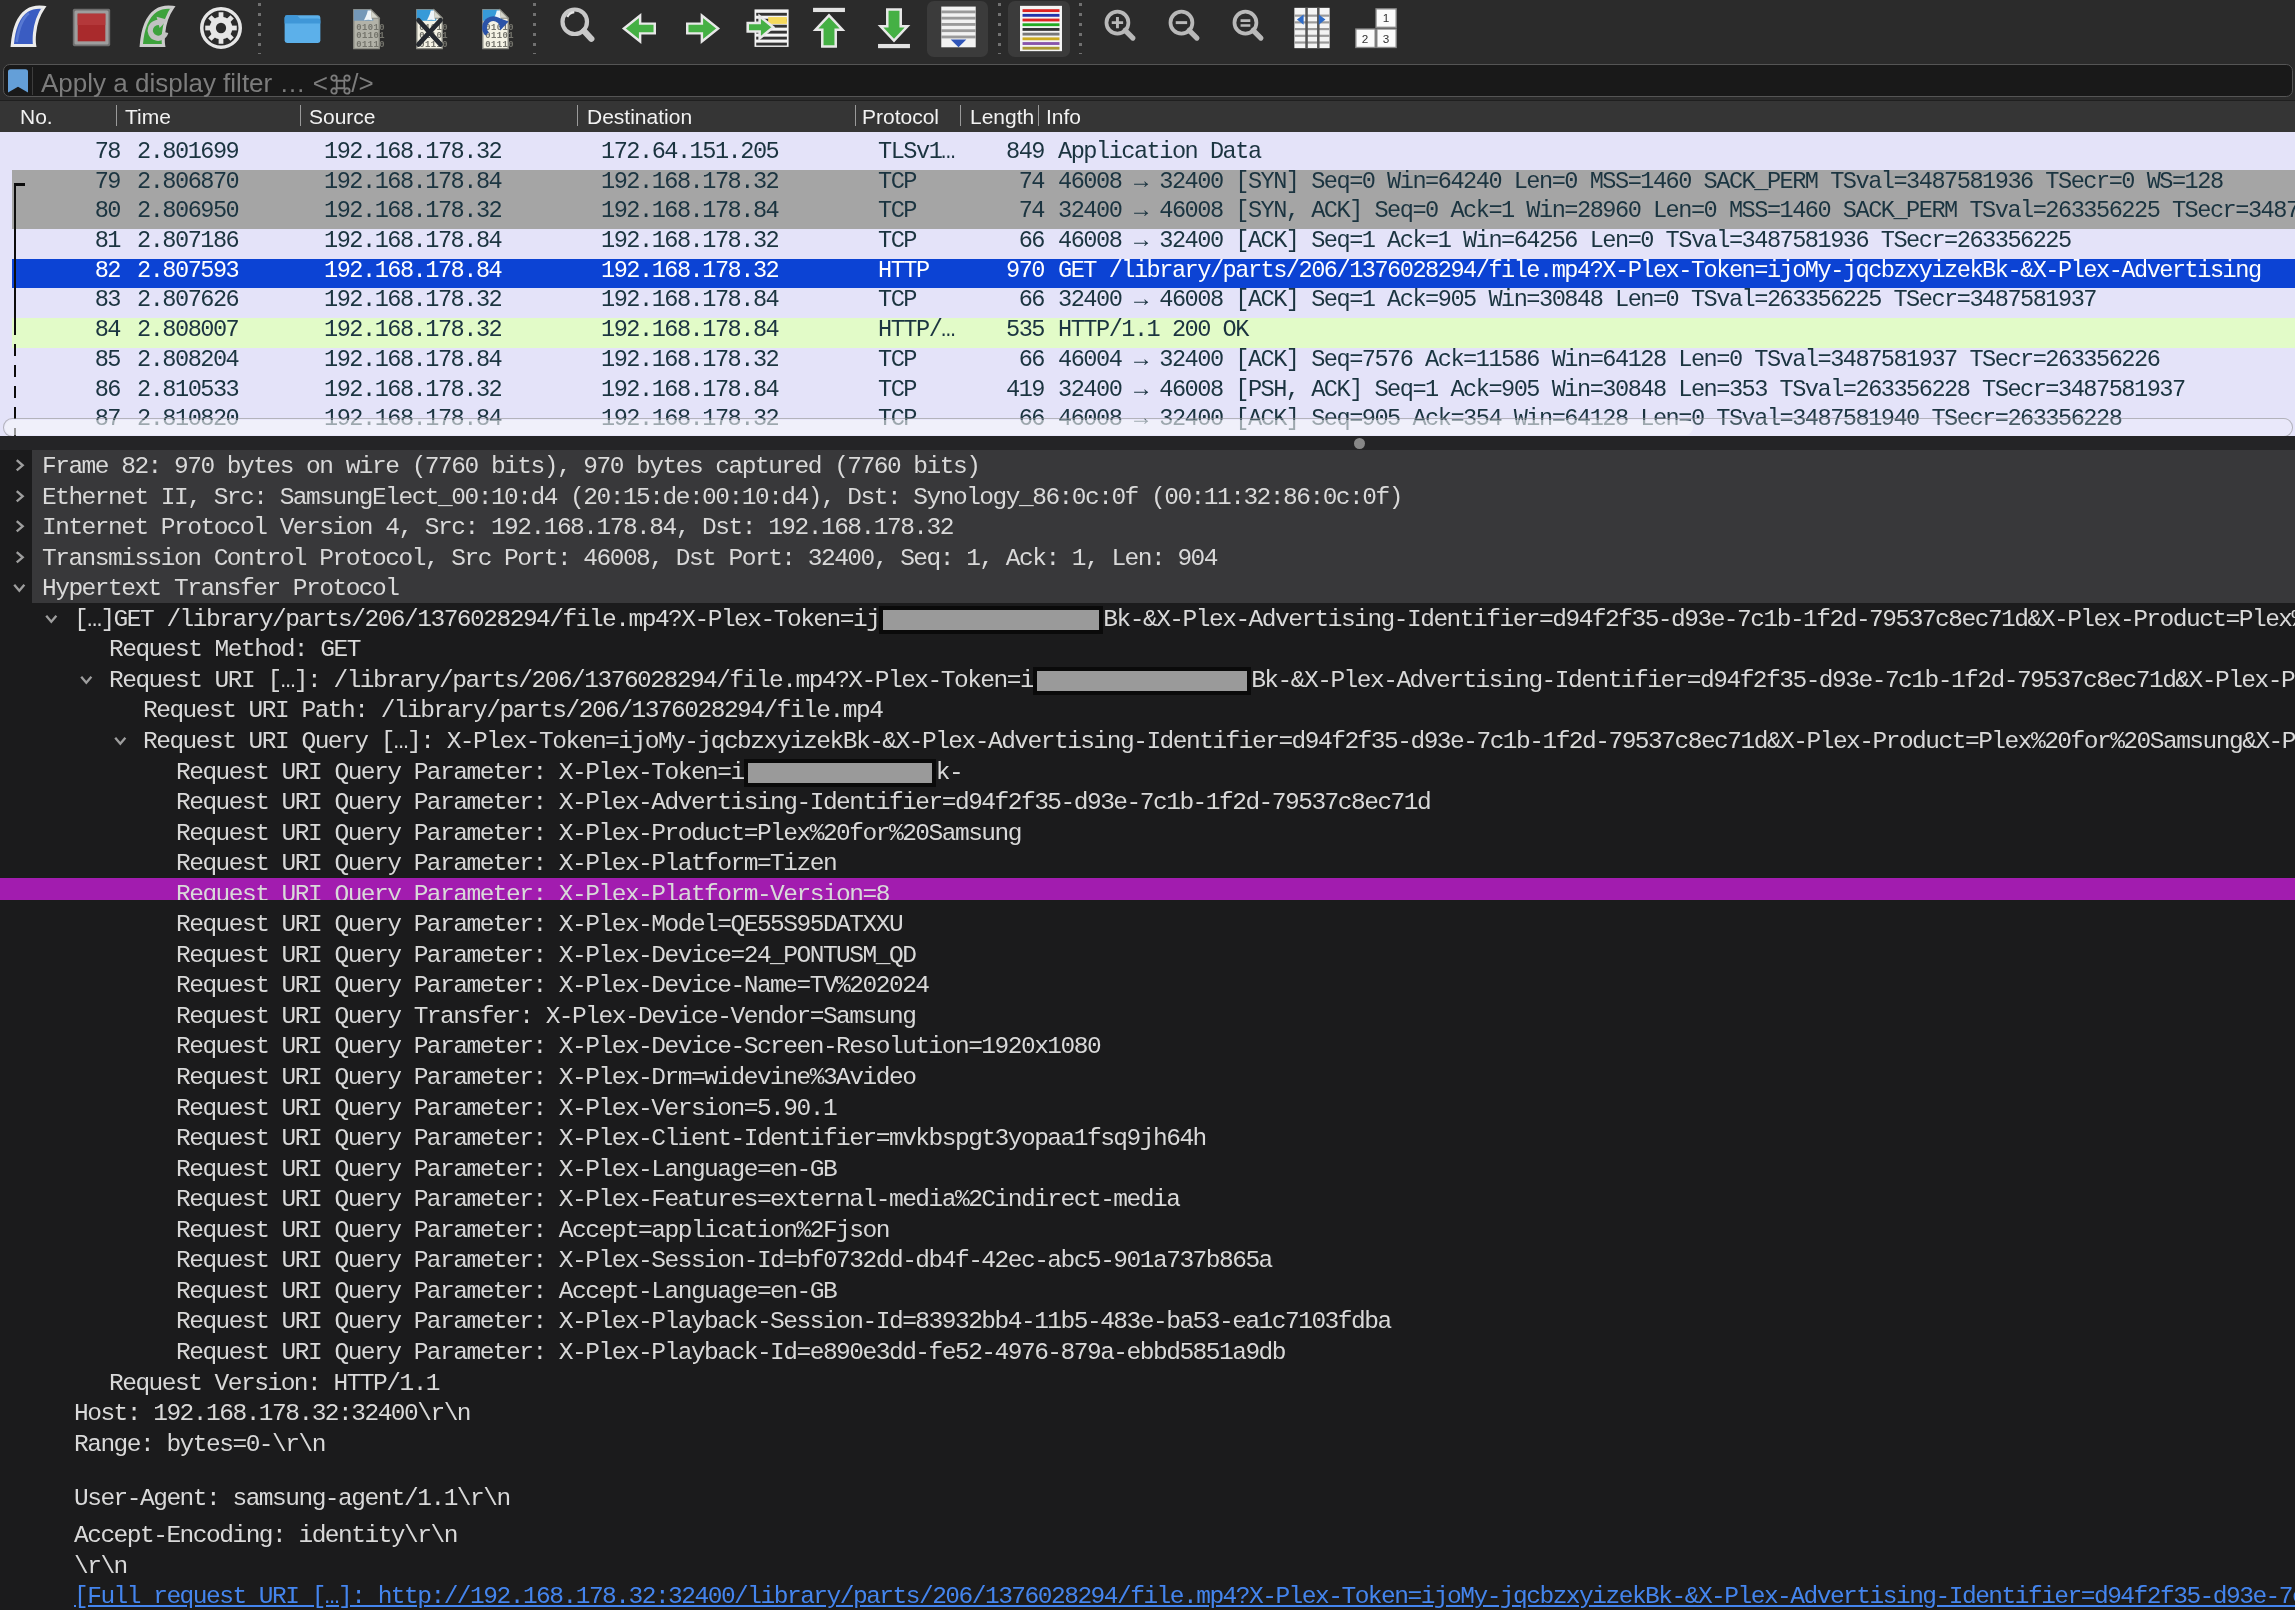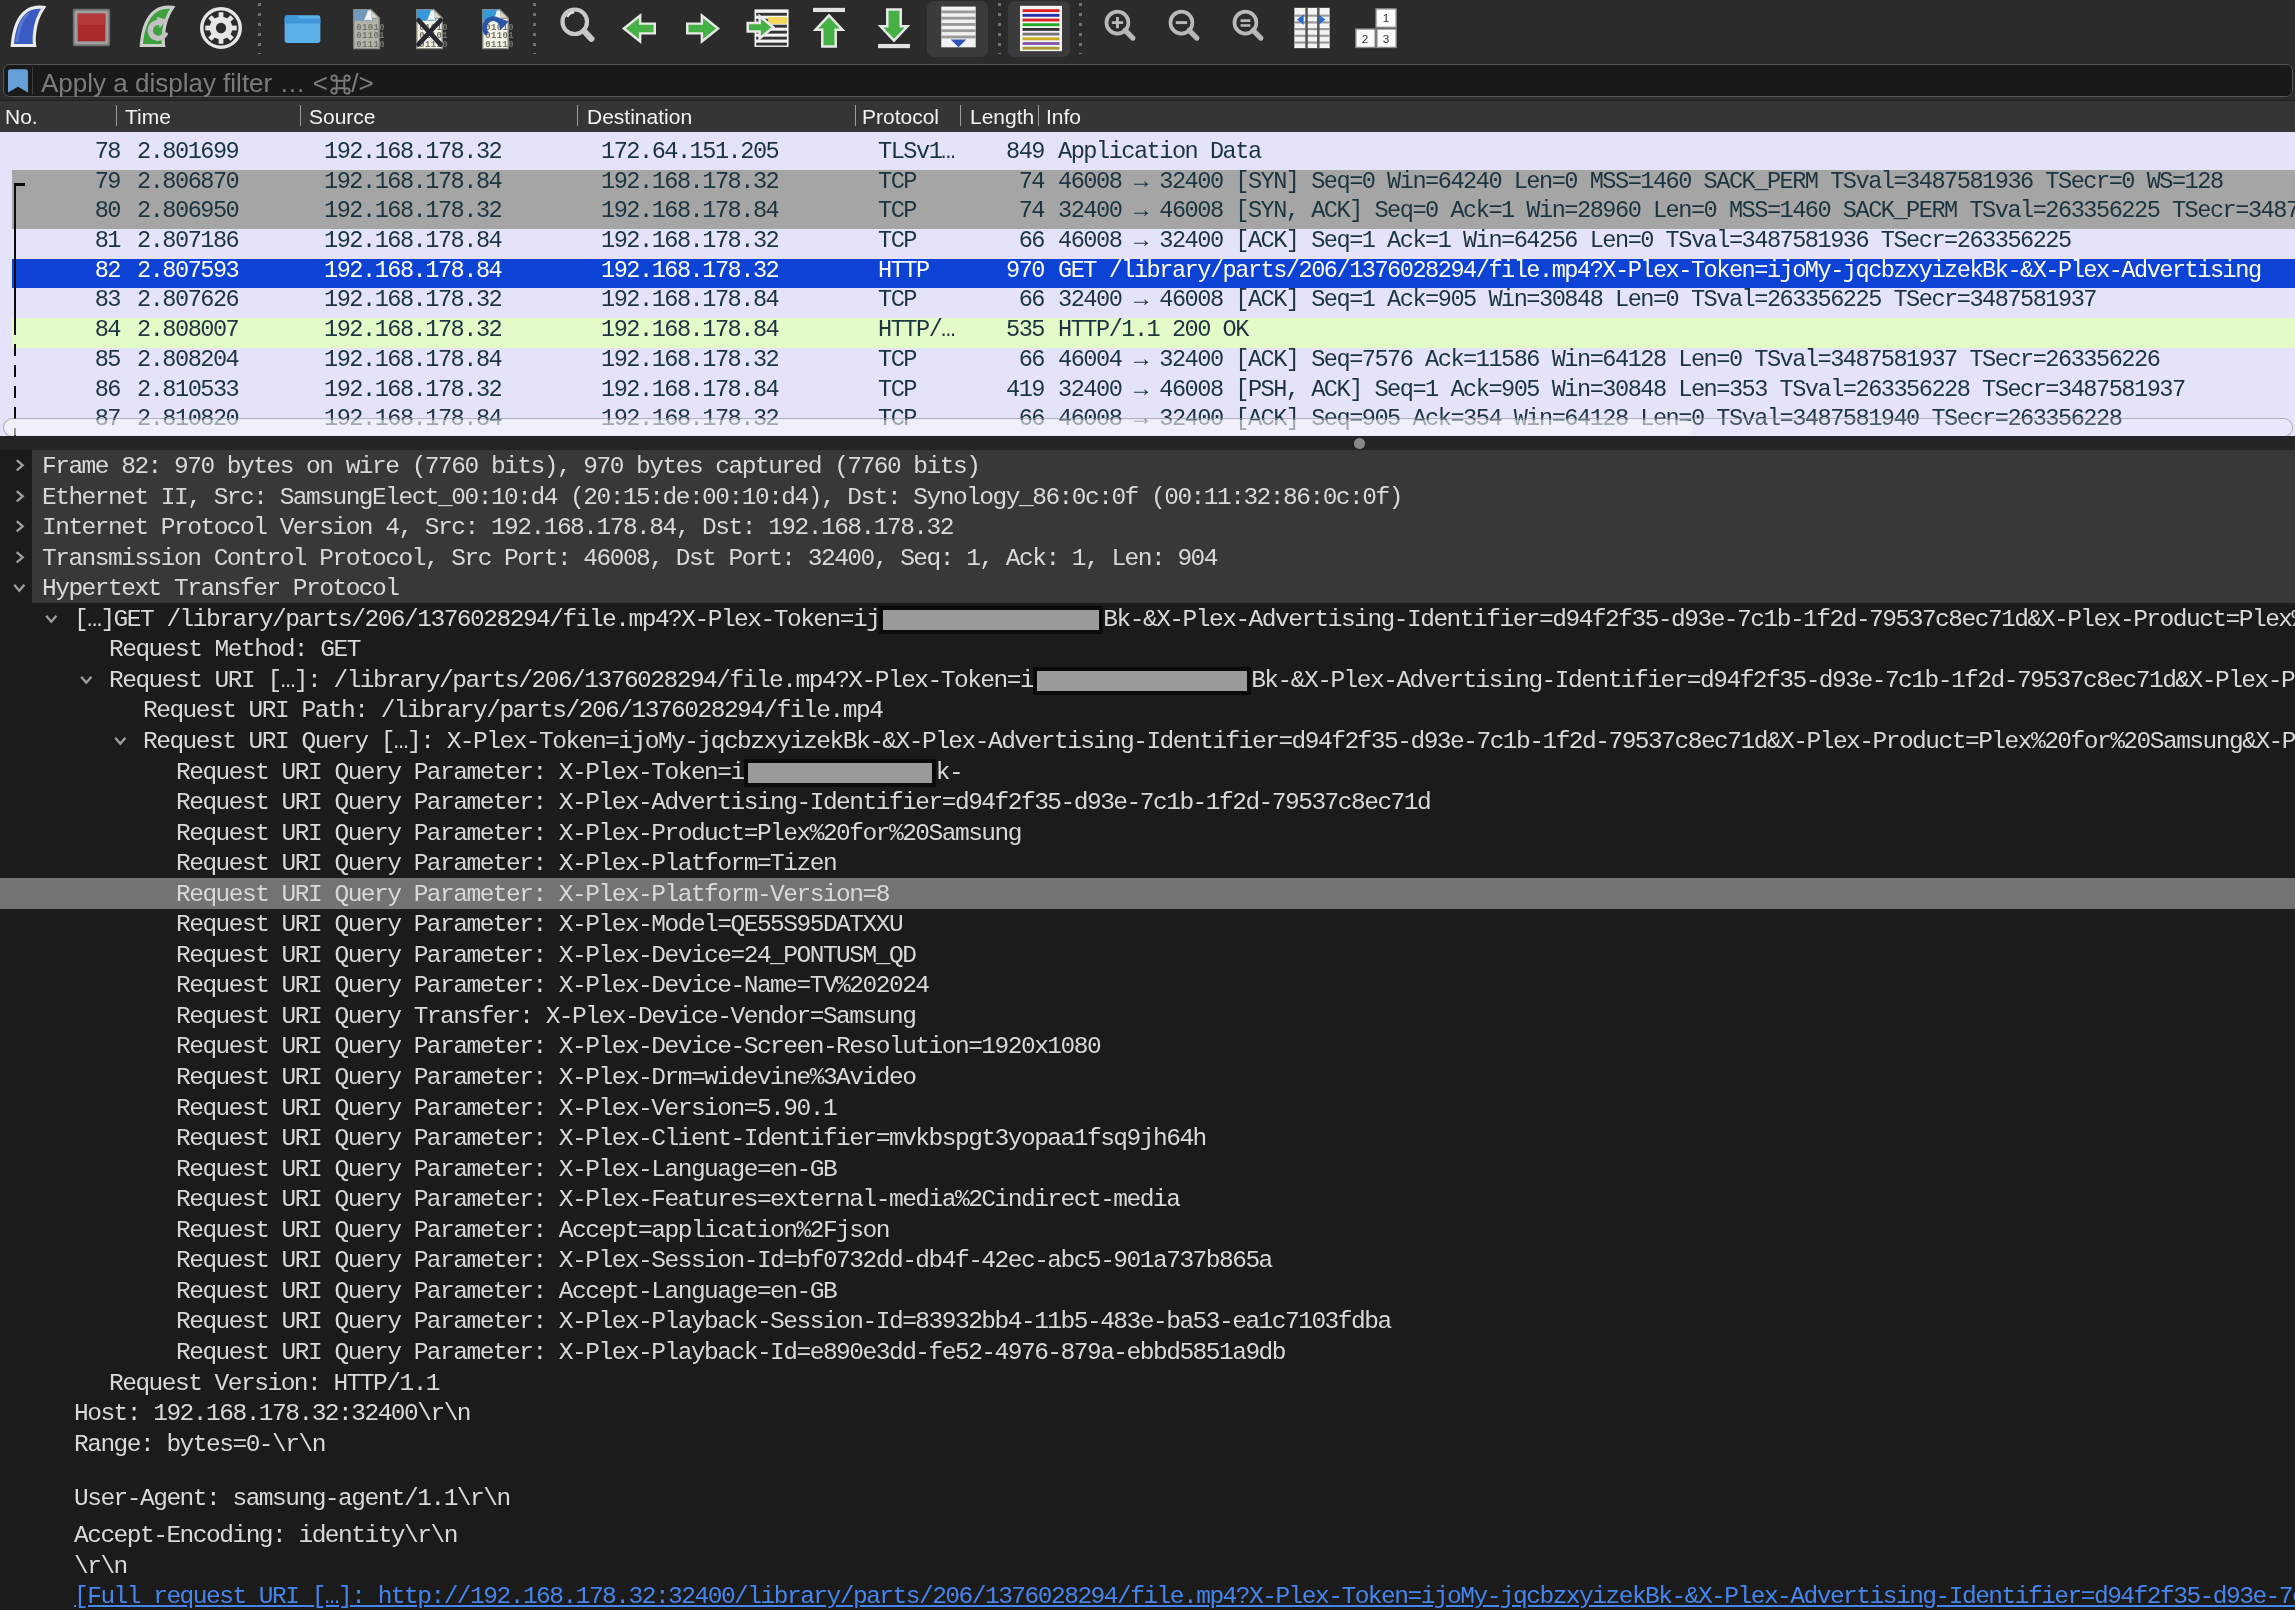--- a/index.html
+++ b/index.html
@@ -34,21 +34,21 @@
         <circle cx="4.6" cy="4.6" r="3.1"></circle>
         <circle cx="19.4" cy="4.6" r="3.1"></circle>
         <circle cx="4.6" cy="19.4" r="3.1"></circle>
         <circle cx="19.4" cy="19.4" r="3.1"></circle>
         <path d="M7.7 7.7 h8.6 v8.6 h-8.6 Z"></path>
       </g>
     </svg>
     <span>/&gt;</span>
   </div>
 <div class="abs" style="left:0;top:100px;width:2295px;height:32px;background:#353535;border-top:1.7px solid #1f1f1f"></div>
-<div class="abs" style="left:5px;top:105px;font-size:21px;color:#f2f2f2;white-space:nowrap">No.</div>
+<div class="abs" style="left:20px;top:105px;font-size:21px;color:#f2f2f2;white-space:nowrap">No.</div>
 <div class="abs" style="left:125px;top:105px;font-size:21px;color:#f2f2f2;white-space:nowrap">Time</div>
 <div class="abs" style="left:309px;top:105px;font-size:21px;color:#f2f2f2;white-space:nowrap">Source</div>
 <div class="abs" style="left:587px;top:105px;font-size:21px;color:#f2f2f2;white-space:nowrap">Destination</div>
 <div class="abs" style="left:862px;top:105px;font-size:21px;color:#f2f2f2;white-space:nowrap">Protocol</div>
 <div class="abs" style="left:970px;top:105px;font-size:21px;color:#f2f2f2;width:64px;overflow:hidden;white-space:nowrap">Length</div>
 <div class="abs" style="left:1046px;top:105px;font-size:21px;color:#f2f2f2;white-space:nowrap">Info</div>
 <div class="abs" style="left:116px;top:105px;height:21px;border-left:1.7px solid #9a9a9a"></div>
 <div class="abs" style="left:300px;top:105px;height:21px;border-left:1.7px solid #9a9a9a"></div>
 <div class="abs" style="left:577px;top:105px;height:21px;border-left:1.7px solid #9a9a9a"></div>
 <div class="abs" style="left:855px;top:105px;height:21px;border-left:1.7px solid #9a9a9a"></div>
@@ -133,21 +133,21 @@
     </div>
 <div class="drow" style="top:336px;height:31px;">
       <span class="t mono" style="left:176px">Request URI Query Parameter: X-Plex-Advertising-Identifier=d94f2f35-d93e-7c1b-1f2d-79537c8ec71d</span>
     </div>
 <div class="drow" style="top:367px;height:31px;">
       <span class="t mono" style="left:176px">Request URI Query Parameter: X-Plex-Product=Plex%20for%20Samsung</span>
     </div>
 <div class="drow" style="top:397px;height:31px;">
       <span class="t mono" style="left:176px">Request URI Query Parameter: X-Plex-Platform=Tizen</span>
     </div>
-<div class="drow" style="top:428px;height:31px;background:#737373;">
+<div class="drow" style="top:428px;height:22px;background:#a21caf;">
       <span class="t mono" style="left:176px">Request URI Query Parameter: X-Plex-Platform-Version=8</span>
     </div>
 <div class="drow" style="top:458px;height:31px;">
       <span class="t mono" style="left:176px">Request URI Query Parameter: X-Plex-Model=QE55S95DATXXU</span>
     </div>
 <div class="drow" style="top:489px;height:31px;">
       <span class="t mono" style="left:176px">Request URI Query Parameter: X-Plex-Device=24_PONTUSM_QD</span>
     </div>
 <div class="drow" style="top:519px;height:31px;">
       <span class="t mono" style="left:176px">Request URI Query Parameter: X-Plex-Device-Name=TV%202024</span>

